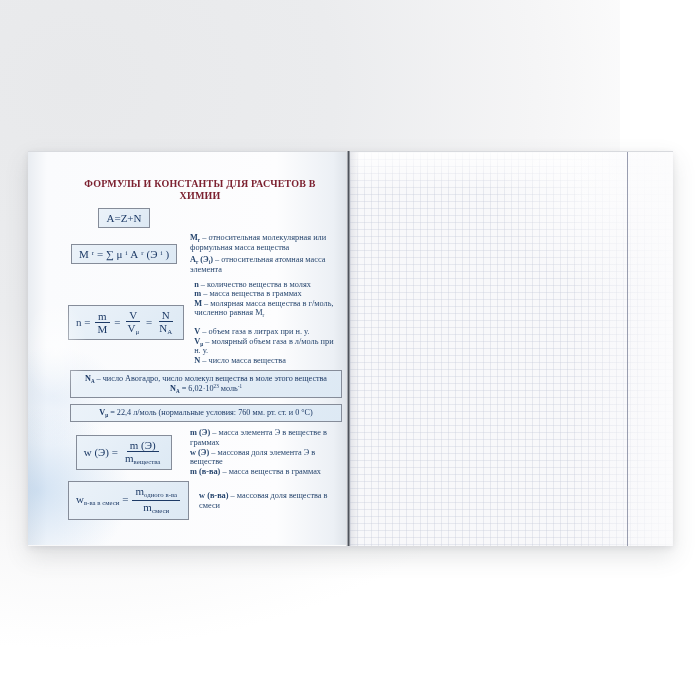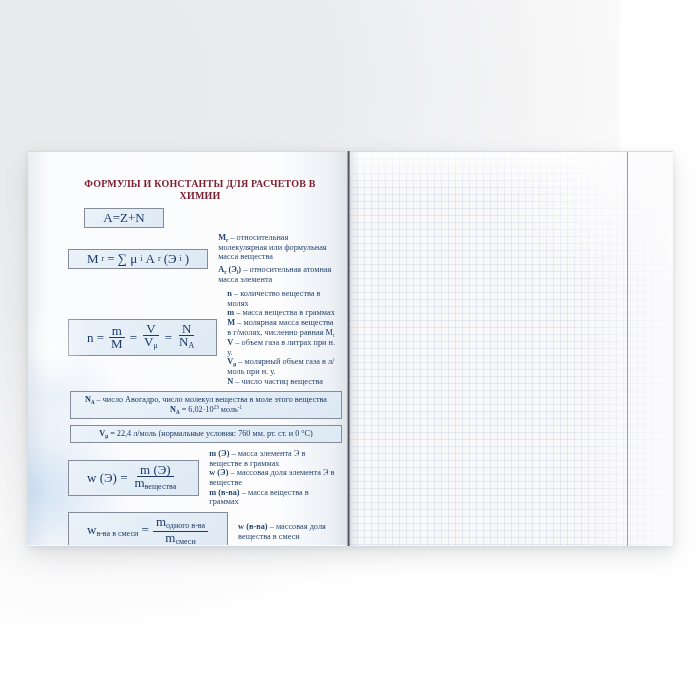--- a/index.html
+++ b/index.html
@@ -42,26 +42,26 @@
 
   .title{font-weight:bold;font-size:10px;line-height:12px;color:var(--title_color);
     text-align:center;margin:0 6px 6px 0;letter-spacing:0.2px;}
 
   .row{display:flex;align-items:center;margin-bottom:5px;}
   .boxcol{flex:0 0 112px;display:flex;justify-content:center;align-items:center;}
   .desccol{flex:1;padding-left:10px;}
 
   .dline{font-size:8.3px;line-height:9.6px;color:var(--text_color);}
   .dgroup + .dgroup{margin-top:3px;}
-  .mt3{margin-top:1px;}
+  .mt3{margin-top:9px;}
   .bd{font-weight:bold;}
 
   .fbox{border:1px solid var(--box_border);color:var(--formula_color);
     background:linear-gradient(135deg,#ebf2f9 0%, var(--box_fill) 100%);
-    font-size:13px;line-height:10px;padding:4px 18px;text-align:center;}
+    font-size:11px;line-height:10px;padding:4px 7px;text-align:center;}
   .fbox .formula{display:inline-flex;align-items:center;gap:3px;white-space:nowrap;}
 
   .frac{display:inline-flex;flex-direction:column;align-items:center;vertical-align:middle;margin:0 1px;}
   .frac .num{padding:0 3px 1px;border-bottom:1px solid currentColor;}
   .frac .den{padding:1px 3px 0;}
 
   .sub{font-size:0.62em;vertical-align:-0.3em;line-height:1;}
   .sup{font-size:0.62em;vertical-align:0.5em;line-height:1;}
 
   .wide{box-sizing:border-box;width:272px;margin:0 0 6px 2px;padding:3px 5px;
@@ -129,24 +129,24 @@
               <span class="frac">
                   <span class="num"><span>N</span></span>
                   <span class="den"><span>N</span><span class="sub">A</span></span>
                 </span>
             </span>
           </div>
         </div>
         <div class="desccol">
           <div class="dline"><span class="bd">n</span><span> – количество вещества в молях</span></div>
           <div class="dline"><span class="bd">m</span><span> – масса вещества в граммах</span></div>
-          <div class="dline"><span class="bd">M</span><span> – молярная масса вещества в г/молях, численно равная M</span><span class="sub">r</span></div>
+          <div class="dline"><span class="bd">M</span><span> – молярная масса вещества в г/моль, численно равная M</span><span class="sub">r</span></div>
           <div class="dline mt3"><span class="bd">V</span><span> – объем газа в литрах при н. у.</span></div>
           <div class="dline"><span class="bd">V</span><span class="sub bd">μ</span><span> – молярный объем газа в л/моль при н. у.</span></div>
-          <div class="dline"><span class="bd">N</span><span> – число частиц вещества</span></div>
+          <div class="dline"><span class="bd">N</span><span> – число масса вещества</span></div>
         </div>
       </div>
 
       <div class="fbox wide">
         <span class="wline"><span class="bd">N</span><span class="sub bd">A</span><span> – число Авогадро, число молекул вещества в моле этого вещества</span></span>
         <span class="wline"><span class="bd">N</span><span class="sub bd">A</span><span> = 6,02·10</span><span class="sup">23</span><span> моль</span><span class="sup">-1</span></span>
       </div>
 
       <div class="fbox wide">
         <span class="wline"><span class="bd">V</span><span class="sub bd">μ</span><span> = 22,4 л/моль (нормальные условия: 760 мм. рт. ст. и 0 °C)</span></span>

